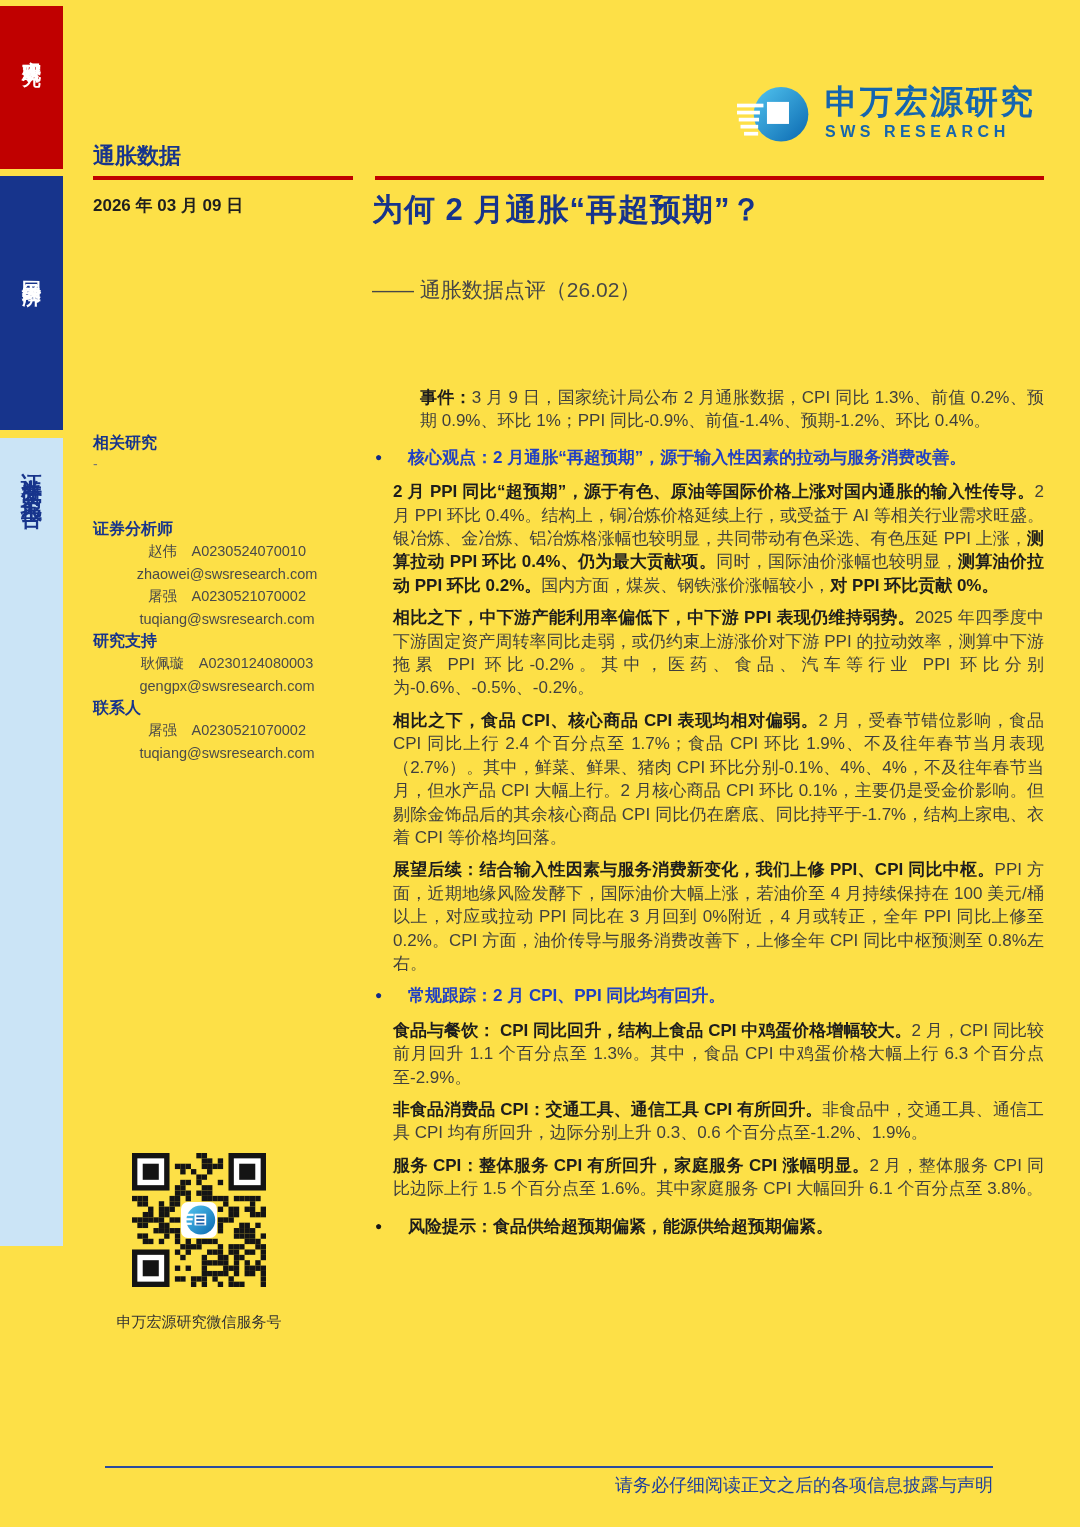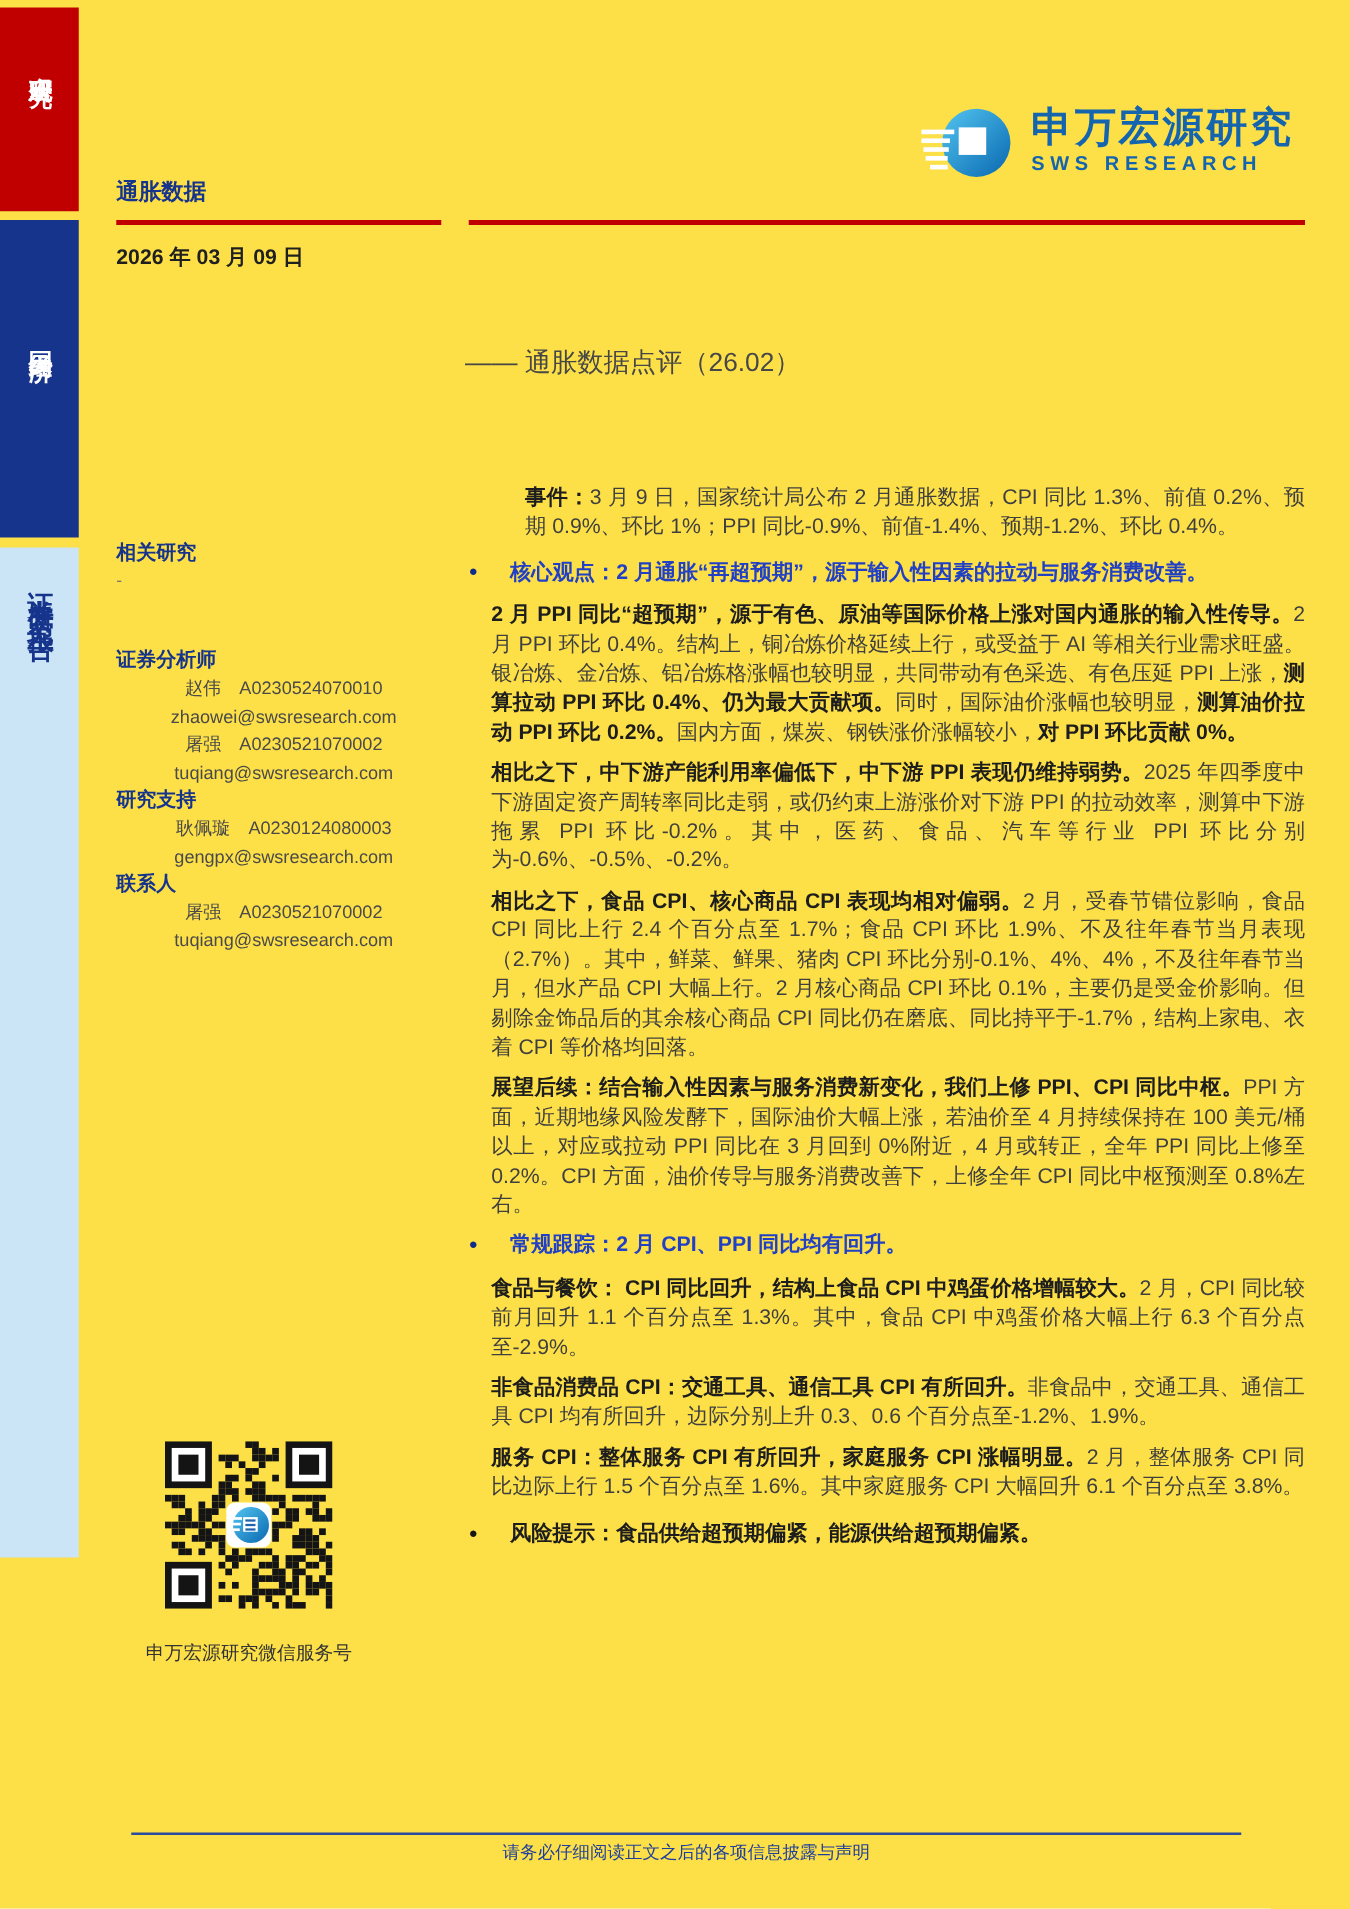--- a/index.html
+++ b/index.html
@@ -15,21 +15,21 @@
   .side-navy .vtxt{color:#fff;font-size:19px;letter-spacing:2px;margin-top:89px;}
   .side-light{top:438px;height:808px;background:#CBE4F6;}
   .side-light .vtxt{color:#17348C;font-size:21px;letter-spacing:7px;margin-top:18px;}
 
   
   .logo{position:absolute;left:737px;top:84px;display:flex;align-items:flex-start;}
   .logo-text{margin-left:14px;}
   .logo-cn{font-size:33px;font-weight:700;color:#1565AE;letter-spacing:2px;line-height:36px;}
   .logo-en{font-size:16px;font-weight:700;color:#1565AE;letter-spacing:4.5px;line-height:20px;margin-top:2px;}
 
-  .category{position:absolute;left:93px;top:141px;font-size:18px;font-weight:700;color:#17348C;}
+  .category{position:absolute;left:93px;top:141px;font-size:22px;font-weight:700;color:#17348C;}
   .rule{position:absolute;top:176px;height:4px;background:#C00000;}
   .rule-left{left:93px;width:260px;}
   .rule-right{left:375px;width:669px;}
   .date{position:absolute;left:93px;top:194px;font-size:17px;font-weight:700;color:#1f1f1f;}
 
   .title{position:absolute;left:372px;top:190px;width:672px;margin:0;
          font-size:31px;font-weight:700;color:#17348C;line-height:40px;letter-spacing:1px;}
   .subtitle{position:absolute;left:372px;top:276px;font-size:21px;color:#474747;}
 
   
@@ -54,22 +54,22 @@
   
   .qr-wrap{position:absolute;left:132px;top:1153px;width:134px;height:134px;}
   .qr-wrap svg{display:block;width:134px;height:134px;}
   .qr-logo{position:absolute;left:50%;top:50%;width:36px;height:36px;transform:translate(-50%,-50%);
            background:#fff;border-radius:7px;display:flex;align-items:center;justify-content:center;}
   .qr-caption{position:absolute;left:82px;top:1313px;width:234px;text-align:center;
               font-size:15px;color:#333;font-family:Liberation Mono, monospace;}
 
   
   .footer-line{position:absolute;left:105px;top:1466px;width:888px;height:2px;background:#2B4B9E;}
-  .footer-text{position:absolute;left:105px;top:1473px;width:888px;text-align:center;
-               font-size:14px;color:#1F3F9C;}
+  .footer-text{position:absolute;left:105px;top:1473px;width:888px;text-align:right;
+               font-size:18px;color:#1F3F9C;}
 </style>
 </head>
 <body>
 
 <div class="page">
 
   <div class="sidebar side-red">
     <span class="vtxt">宏观研究</span>
   </div>
   <div class="sidebar side-navy">
@@ -103,20 +103,21 @@
       <div class="logo-cn">申万宏源研究</div>
       <div class="logo-en">SWS RESEARCH</div>
     </div>
   </div>
 
   <div class="category">通胀数据</div>
   <div class="rule rule-left"></div>
   <div class="rule rule-right"></div>
   <div class="date">2026 年 03 月 09 日</div>
 
+  <h1 class="title">为何 2 月通胀“再超预期”？</h1>
   <div class="subtitle">—— 通胀数据点评（26.02）</div>
 
   <div class="left-panel">
     <div class="lp-title">相关研究</div>
     <div class="lp-dash">-</div>
     <div class="lp-title">证券分析师</div>
     <div class="lp-row">赵伟　A0230524070010</div>
     <div class="lp-row">zhaowei@swsresearch.com</div>
     <div class="lp-row">屠强　A0230521070002</div>
     <div class="lp-row">tuqiang@swsresearch.com</div>

